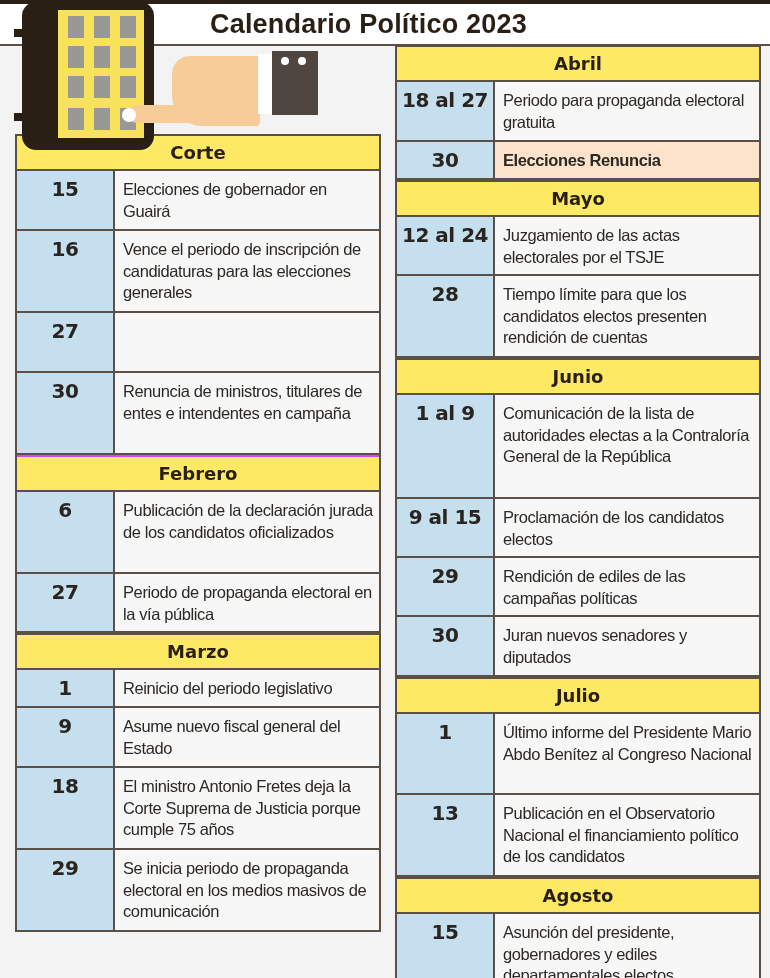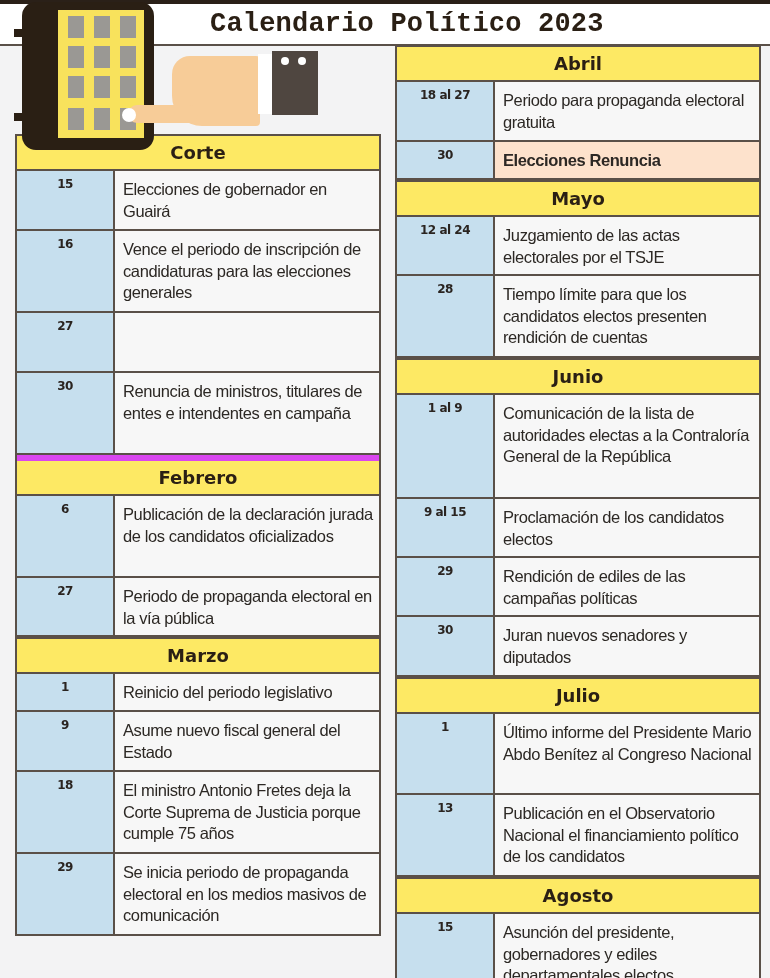--- a/index.html
+++ b/index.html
@@ -4,21 +4,21 @@
 <style>
   html, body { margin: 0; padding: 0; }
   body {
     width: 770px; height: 978px; position: relative; overflow: hidden;
     background: #f3f3f4;
     font-family: "Liberation Sans", sans-serif;
   }
   .topbar { position: absolute; left: 0; top: 0; width: 770px; height: 4px; background: #2a2018; }
   .header { position: absolute; left: 0; top: 4px; width: 770px; height: 40px; background: #ffffff; border-bottom: 2px solid #5a5048; }
   .title {
-    position: absolute; left: 210px; top: 5px; font-family: Liberation Mono, monospace;
+    position: absolute; left: 210px; top: 5px; font-family: Liberation Sans, sans-serif;
     font-weight: bold; font-size: 27px; color: #2a1f14; letter-spacing: 0.2px; text-align: center;
   }
   
   .cal-icon { position: absolute; left: 22px; top: 2px; width: 132px; height: 148px; background: #2a1f14; border-radius: 14px; z-index: 5; }
   .cal-inner { position: absolute; left: 36px; top: 8px; width: 86px; height: 128px; background: #f8e25c; }
   .cal-cell { position: absolute; width: 16px; height: 22px; background: #9a9894; }
   .ring { position: absolute; left: 14px; width: 30px; height: 8px; background: #2a1f14; z-index: 6; }
   .hand-palm { position: absolute; left: 172px; top: 56px; width: 88px; height: 70px; background: #f7cc98; border-radius: 18px 4px 4px 30px; z-index: 7; }
   .hand-finger { position: absolute; left: 128px; top: 105px; width: 70px; height: 18px; background: #f7cc98; border-radius: 9px; z-index: 7; }
   .fingertip { position: absolute; left: 122px; top: 108px; width: 14px; height: 14px; background: #ffffff; border-radius: 50%; z-index: 8; }
@@ -31,21 +31,21 @@
   .col-left { left: 15px; top: 134px; width: 362px; border-top: 2px solid #5a5048; }
   .col-right { left: 395px; top: 45px; width: 362px; border-top: 2px solid #5a5048; }
   .month {
     background: #fde964; text-align: center; font-family: "DejaVu Sans", sans-serif; font-weight: bold;
     font-size: 18px; color: #2a1f14; height: 33px; line-height: 33px; border-bottom: 2px solid #5a5048;
   }
   .row { display: flex; border-bottom: 2px solid #5a5048; }
   .row:last-child { border-bottom: none; }
   .date {
     width: 98px; flex: 0 0 98px; background: #c6dfee; border-right: 2px solid #5a5048;
-    text-align: center; font-family: "DejaVu Sans", sans-serif; font-weight: bold; font-size: 12px;
+    text-align: center; font-family: "DejaVu Sans", sans-serif; font-weight: bold; font-size: 20px;
     color: #2a2420; padding-top: 6px; box-sizing: border-box; letter-spacing: -0.5px;
   }
   .desc {
     flex: 1; padding: 8px 6px 4px 8px; font-family: "Liberation Sans", sans-serif; font-size: 16.5px;
     line-height: 21.5px; color: #2c2824; transform-origin: left top; letter-spacing: -0.4px;
   }
   .desc.highlight { background: #fde2cc; font-weight: bold; }
 </style>
 </head>
 <body>
@@ -95,21 +95,21 @@
     <div class="desc">Vence el periodo de inscripción de candidaturas para las elecciones generales</div>
   </div>
   <div class="row" style="height:58px">
     <div class="date">27</div>
   </div>
   <div class="row" style="height:80px">
     <div class="date">30</div>
     <div class="desc">Renuncia de ministros, titulares de entes e intendentes en campaña</div>
   </div>
 
-  <div class="month" style="border-top:6px solid #d946ef">Febrero</div>
+  <div class="month" style="border-top:2px solid #d946ef">Febrero</div>
   <div class="row" style="height:80px">
     <div class="date">6</div>
     <div class="desc">Publicación de la declaración jurada de los candidatos oficializados</div>
   </div>
   <div class="row" style="height:57px">
     <div class="date">27</div>
     <div class="desc">Periodo de propaganda electoral en la vía pública</div>
   </div>
 
   <div class="month" style="border-top:2px solid #5a5048">Marzo</div>

